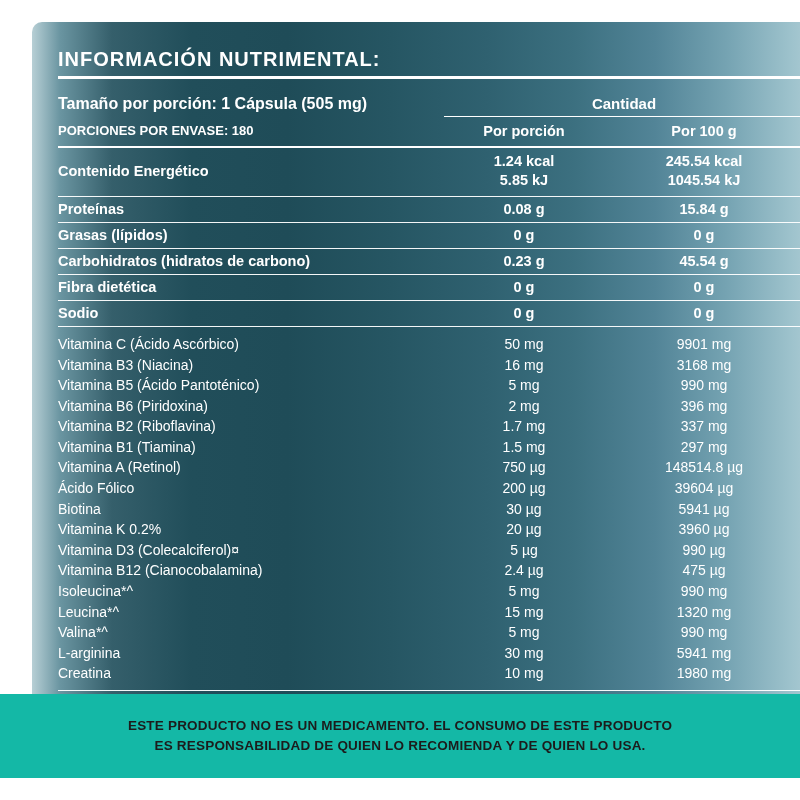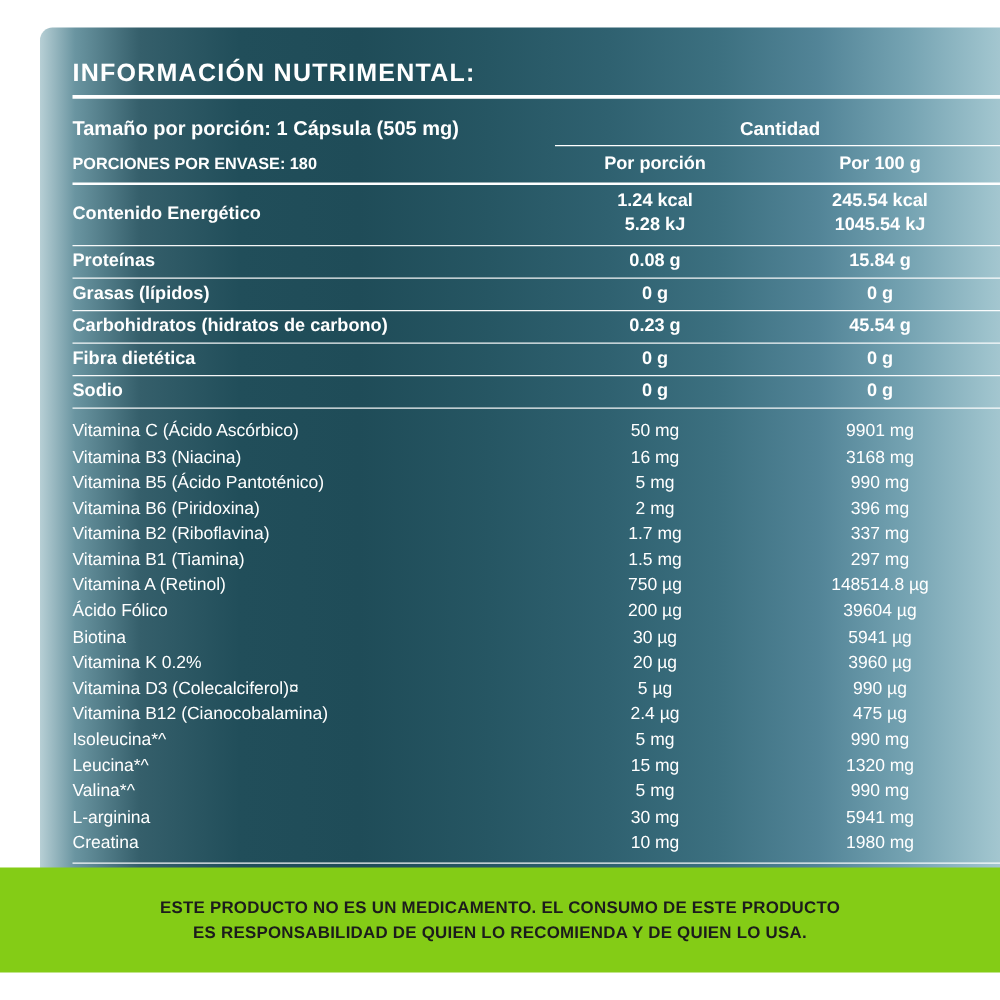--- a/index.html
+++ b/index.html
@@ -68,21 +68,21 @@
 
   .footnote-row {
     margin-top:6px; border-top:1.5px solid rgba(255,255,255,.95);
     padding-top:5px;
     display:flex; justify-content:space-between;
     font-size:12.5px;
   }
 
   .disclaimer-strip {
     position:absolute; left:0; right:0; top:694px; height:84px;
-    background:#84cc16; color:#1c1c1c;
+    background:#14b8a6; color:#1c1c1c;
     display:flex; flex-direction:column; justify-content:center; align-items:center;
     padding-top:0;
     z-index:5;
   }
   .disclaimer-strip div {
     font-size:13.5px; font-weight:bold; line-height:1.45; text-align:center;
     letter-spacing:.2px;
   }
 </style>
 </head>
@@ -102,21 +102,21 @@
       <div class="colh colh-portion">Por porción</div>
       <div class="colh colh-100g">Por 100 g</div>
     </div>
 
     <div class="rule"></div>
 
     <div class="row energy-row">
       <div class="cell name">Contenido Energético</div>
       <div class="cell val">
         <div>1.24 kcal</div>
-        <div>5.28 kJ</div>
+        <div>5.85 kJ</div>
       </div>
       <div class="cell val">
         <div>245.54 kcal</div>
         <div>1045.54 kJ</div>
       </div>
     </div>
 
     <div id="macro-rows">
         <div class="row macro">
     <div class="cell name">Proteínas</div>

